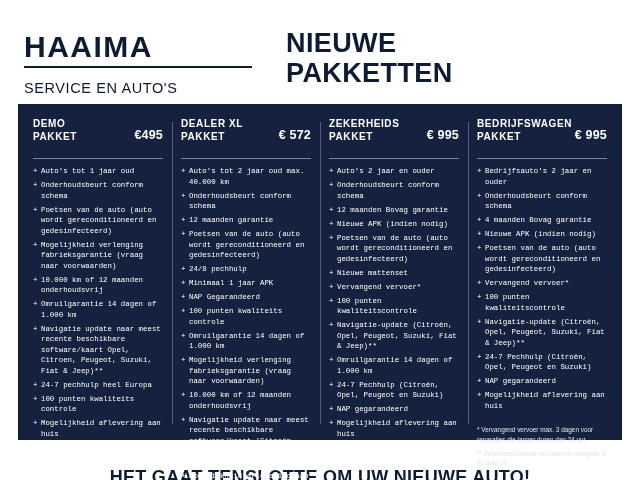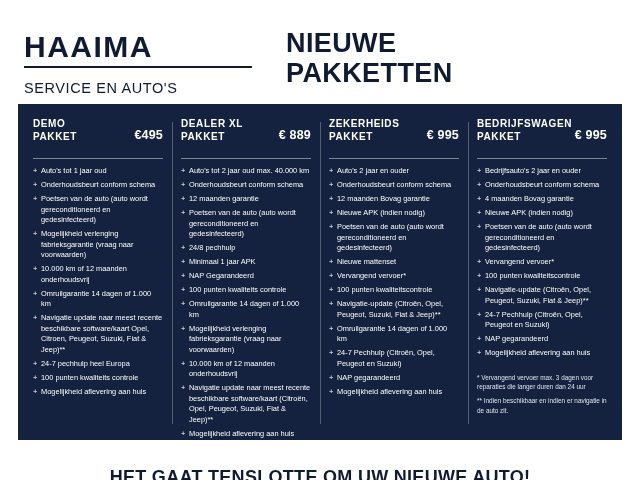--- a/index.html
+++ b/index.html
@@ -106,20 +106,21 @@
   ul.features {
     list-style: none;
   }
   ul.features li {
     position: relative;
     font-size: 7.4px;
     line-height: 1.42;
     padding-left: 8px;
     margin-bottom: 3.5px;
     color: #ffffff;
+    font-family: Liberation Mono, monospace;
   }
   ul.features li::before {
     content: "+";
     position: absolute;
     left: 0; top: 0;
     font-size: 7.4px;
     line-height: 1.42;
   }
   .footnotes {
     margin-top: 14px;
@@ -186,21 +187,21 @@
         </ul>
       <div class="footnotes"></div>
     </div>
 
     <div class="col">
       <div class="col-head">
         <div class="col-title">
           <div>DEALER XL</div>
           <div>PAKKET</div>
         </div>
-        <div class="col-price">€ 889</div>
+        <div class="col-price">€ 572</div>
       </div>
       <div class="col-rule"></div>
       <ul class="features">
           <li>Auto's tot 2 jaar oud max. 40.000 km</li>
           <li>Onderhoudsbeurt conform schema</li>
           <li>12 maanden garantie</li>
           <li>Poetsen van de auto (auto wordt gereconditioneerd en gedesinfecteerd)</li>
           <li>24/8 pechhulp</li>
           <li>Minimaal 1 jaar APK</li>
           <li>NAP Gegarandeerd</li>

